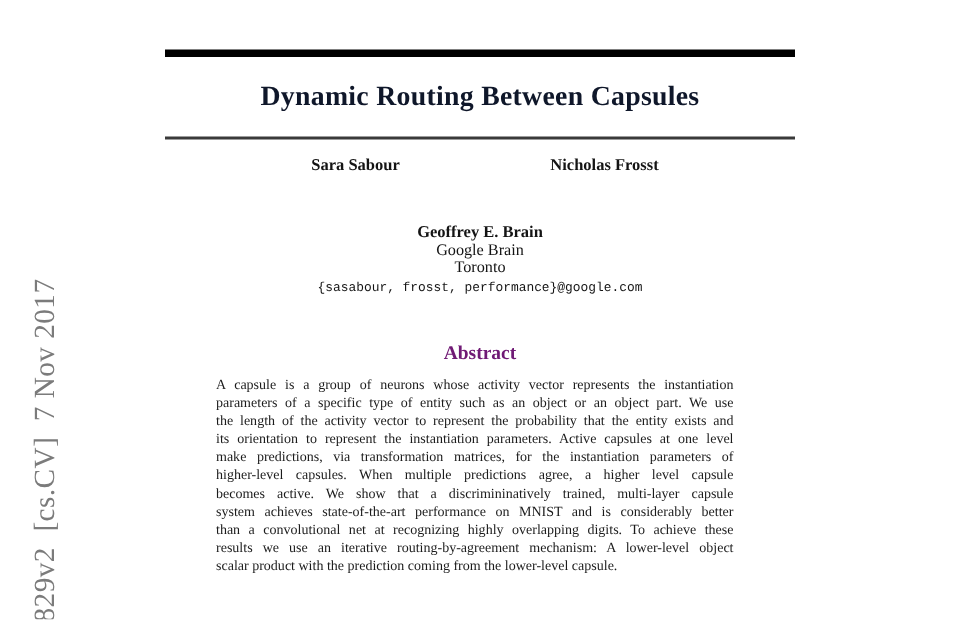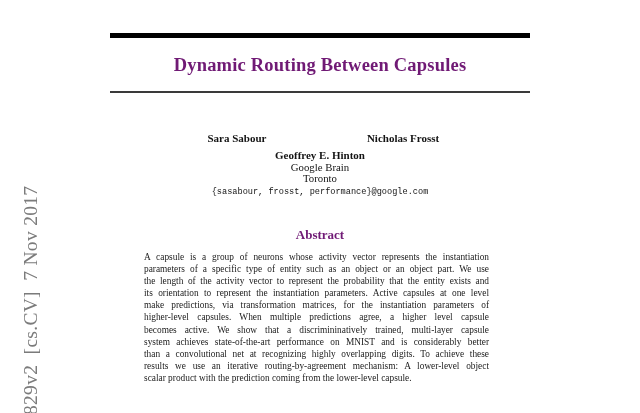--- a/index.html
+++ b/index.html
@@ -40,27 +40,27 @@
     background: #3a3a3a;
   }
 
   .title {
     position: absolute;
     left: 110px; top: 55px;
     width: 420px;
     text-align: center;
     font-size: 18.5px;
     font-weight: bold;
-    color: #701a75;
+    color: #0f172a;
     letter-spacing: 0.2px;
   }
 
   .author-name {
     position: absolute;
-    top: 132px;
+    top: 104px;
     transform: translateX(-50%);
     font-size: 11px;
     font-weight: bold;
     white-space: nowrap;
     color: #141414;
   }
   .author-1 { left: 237px; }
   .author-2 { left: 403px; }
 
   .author-block {
@@ -118,21 +118,21 @@
 
   <h1 class="title" style="margin:0;">Dynamic Routing Between Capsules</h1>
 
   <div class="rule-thin"></div>
 
   <div class="author-name author-1">Sara Sabour</div>
 
   <div class="author-name author-2">Nicholas Frosst</div>
 
   <div class="author-block">
-    <div class="name">Geoffrey E. Hinton</div>
+    <div class="name">Geoffrey E. Brain</div>
     <div class="affil">Google Brain</div>
     <div class="affil">Toronto</div>
     <div class="email">{sasabour, frosst, performance}@google.com</div>
   </div>
 
   <div class="abstract-heading">Abstract</div>
 
   <div class="abstract-body">
     <div class="abs-line">A capsule is a group of neurons whose activity vector represents the instantiation</div>
     <div class="abs-line">parameters of a specific type of entity such as an object or an object part. We use</div>

